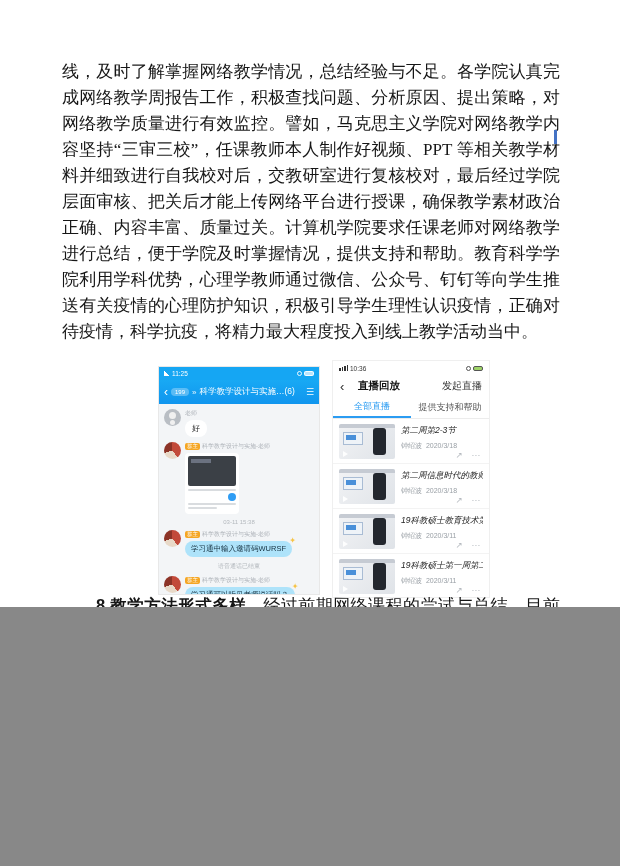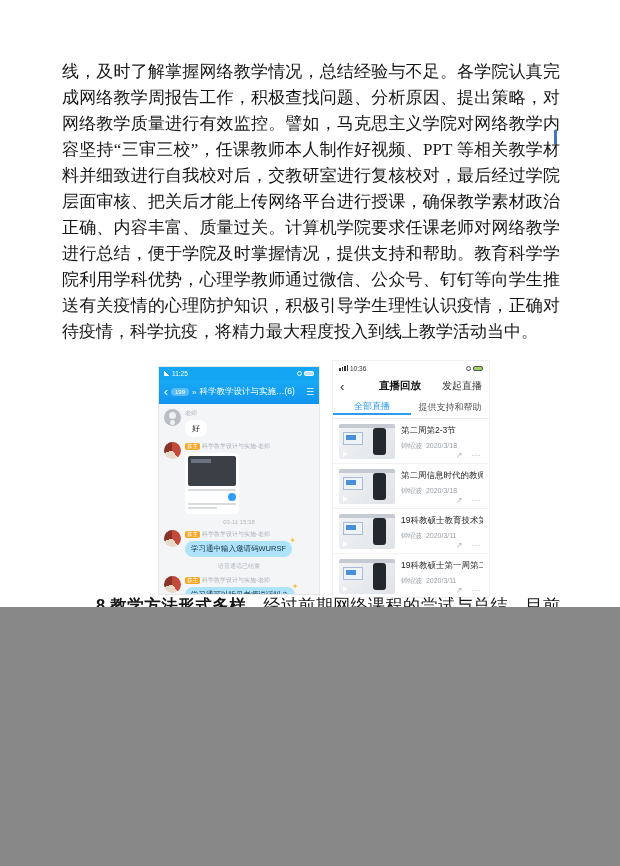--- a/index.html
+++ b/index.html
@@ -82,34 +82,34 @@
     height:14px; display:flex; justify-content:space-between; align-items:center;
     padding:0 6px; font-size:6.5px; color:#333;
   }
   .rp-status .sb-group { display:flex; gap:2px; align-items:center; }
   .sigbars { display:flex; align-items:flex-end; gap:1px; }
   .sigbars i { display:block; width:1.5px; background:#333; }
   .pill-batt-dark { width:10px; height:5px; border:1px solid #555; border-radius:2px; background:#9fd468; }
   .dot-ic-dark { width:5px; height:5px; border-radius:50%; border:1px solid #555; }
   .rp-nav { height:22px; display:flex; align-items:center; padding:0 7px; }
   .rp-back { font-size:13px; color:#333; width:18px; }
-  .rp-title { flex:1; text-align:center; font-size:10.5px; font-weight:bold; color:#111; }
+  .rp-title { flex:1; text-align:left; font-size:10.5px; font-weight:bold; color:#111; }
   .rp-action { font-size:10px; color:#333; }
-  .rp-tabs { height:22px; display:flex; border-bottom:1px solid #ececec;align-items:center; }
+  .rp-tabs { height:22px; display:flex; border-bottom:1px solid #ececec; }
   .rp-tab { flex:1; display:flex; align-items:center; justify-content:center; font-size:9px; color:#555; }
   .rp-tab.active { color:#2b9cf2; border-bottom:2px solid #2b9cf2; }
   .rp-item { position:relative; display:flex; gap:6px; padding:5px 6px; border-bottom:1px solid #f3f3f3; height:45px; }
   .thumb { width:56px; height:35px; border-radius:2px; background:linear-gradient(135deg,#f2f3f5,#dfe3e8); position:relative; overflow:hidden; flex:0 0 56px; }
   .thumb .t-top { position:absolute; left:0; top:0; right:0; height:4px; background:#c6cbd3; }
   .thumb .t-win { position:absolute; left:4px; top:8px; width:20px; height:13px; background:#eef3f8; border:1px solid #a9bcd4; }
   .thumb .t-blue { position:absolute; left:7px; top:11px; width:10px; height:5px; background:#4a90d9; }
   .thumb .t-phone { position:absolute; right:9px; top:4px; width:13px; height:27px; background:#23272e; border-radius:3px; }
   .thumb .t-play { position:absolute; left:4px; bottom:2px; width:0; height:0; border-left:5px solid #fff; border-top:3px solid transparent; border-bottom:3px solid transparent; opacity:.9; }
   .rp-meta { flex:1; overflow:hidden; }
-  .rp-item-title { font-size:8.5px; color:#1c1c1c; white-space:nowrap; overflow:hidden; margin-top:1px; }
+  .rp-item-title { font-size:8.5px; color:#1c1c1c; white-space:nowrap; overflow:hidden; margin-top:1px;font-style:italic; }
   .rp-item-sub { font-size:7px; color:#9aa0a6; margin-top:4px; }
   .rp-icons { position:absolute; right:9px; bottom:3px; display:flex; gap:9px; color:#b3b8be; font-size:8.5px; }
 </style>
 </head>
 <body>
 
 <div class="page">
 
   <div class="para para1">线，及时了解掌握网络教学情况，总结经验与不足。各学院认真完成网络教学周报告工作，积极查找问题、分析原因、提出策略，对网络教学质量进行有效监控。譬如，马克思主义学院对网络教学内容坚持“三审三校”，任课教师本人制作好视频、PPT 等相关教学材料并细致进行自我校对后，交教研室进行复核校对，最后经过学院层面审核、把关后才能上传网络平台进行授课，确保教学素材政治正确、内容丰富、质量过关。计算机学院要求任课老师对网络教学进行总结，便于学院及时掌握情况，提供支持和帮助。教育科学学院利用学科优势，心理学教师通过微信、公众号、钉钉等向学生推送有关疫情的心理防护知识，积极引导学生理性认识疫情，正确对待疫情，科学抗疫，将精力最大程度投入到线上教学活动当中。</div>
   <div class="edit-cursor"></div>

